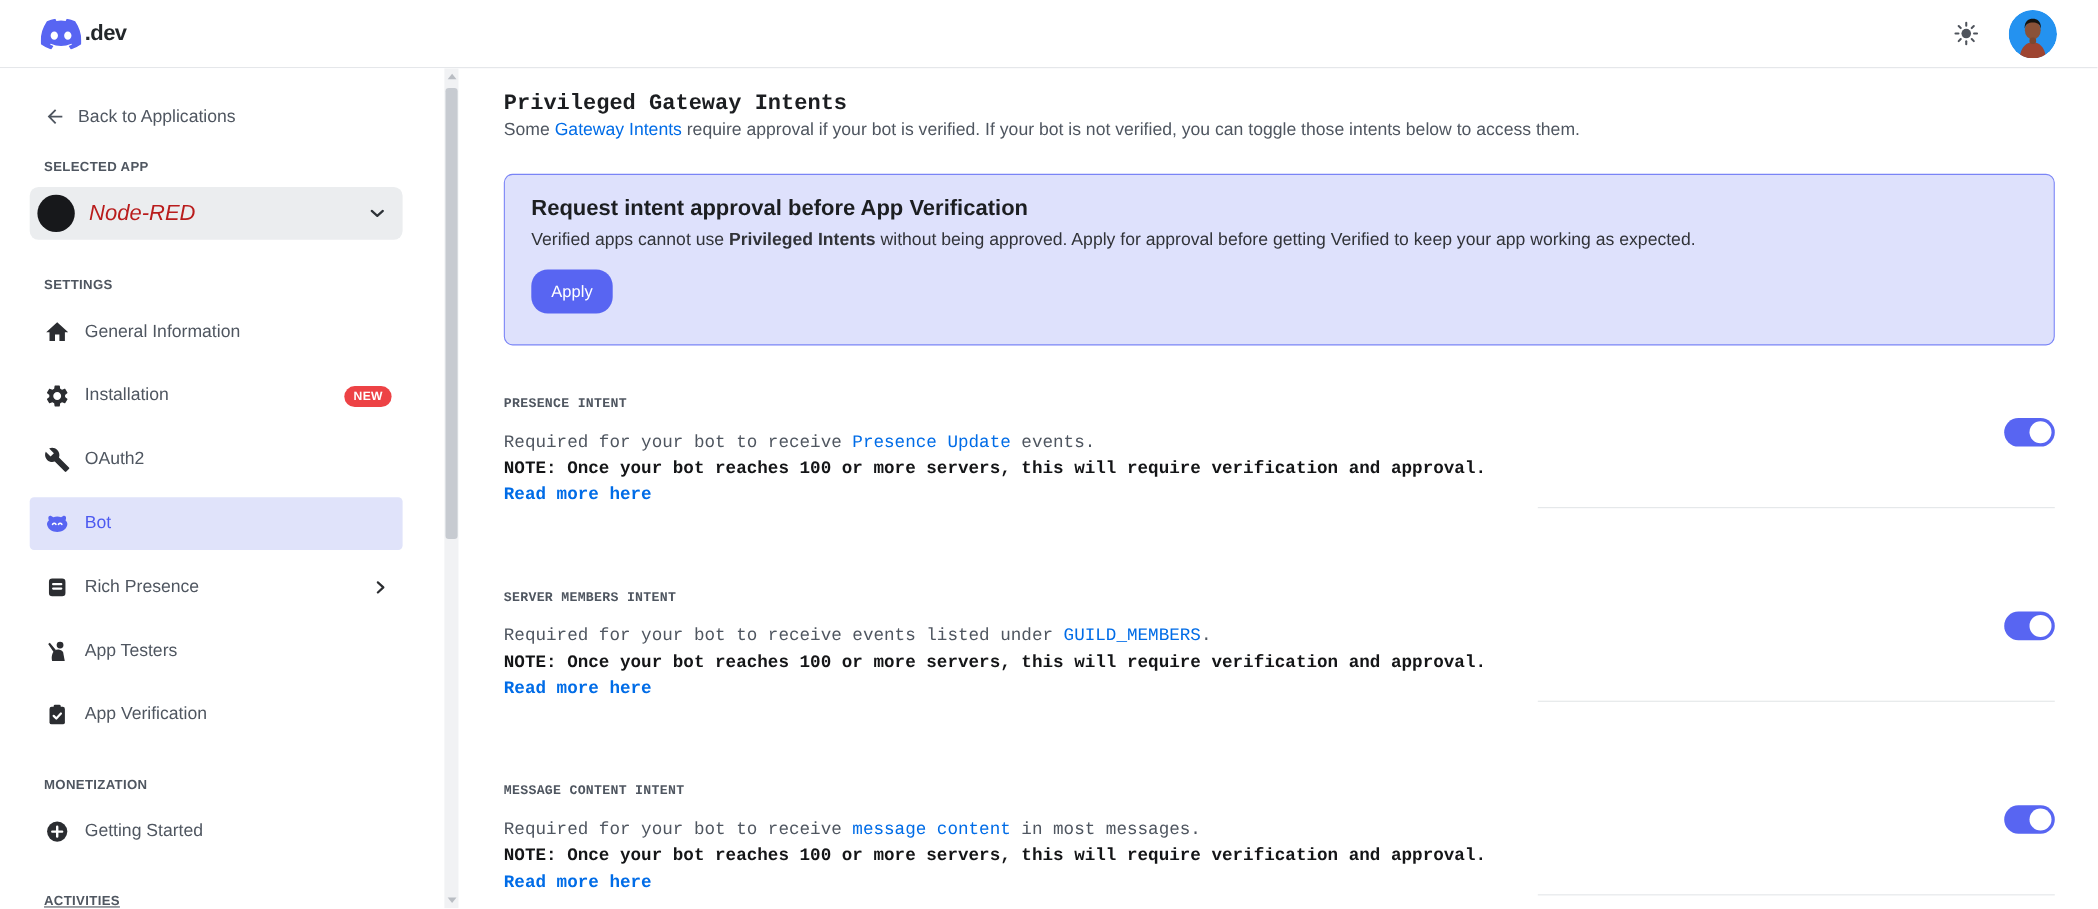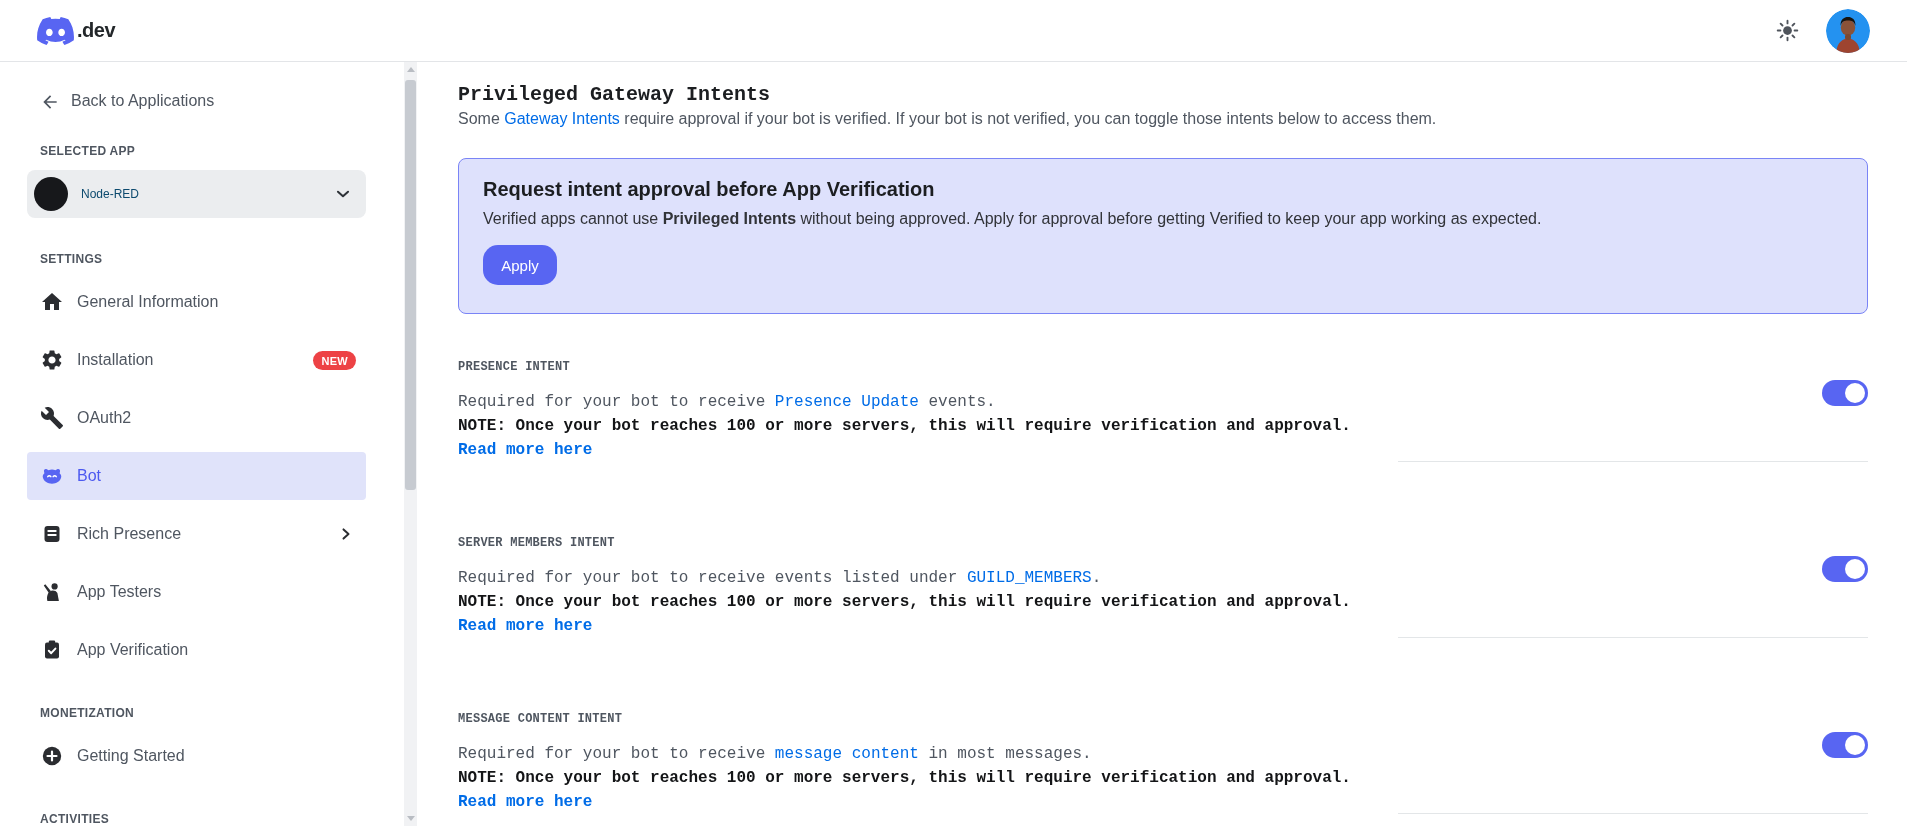--- a/index.html
+++ b/index.html
@@ -22,43 +22,43 @@
   .header-right { display:flex; align-items:center; gap:26px; }
   .sun-icon { width:25px; height:25px; color:#4f545c; cursor:pointer; }
   .avatar { width:44px; height:44px; border-radius:50%; overflow:hidden; cursor:pointer; flex:none; }
 
   
   .body-row { display:flex; height:764px; }
 
   
   .sidebar { position:relative; width:417px; flex:none; padding:30px 0 0 27px; overflow:hidden; background:#fff; }
   .sidebar-inner { width:339px; }
-  .back-link { display:flex; align-items:flex-start; gap:11px; padding-left:13px; height:24px; margin-bottom:28px; font-size:16px; color:#4f5660; cursor:pointer; }
+  .back-link { display:flex; align-items:flex-end; gap:11px; padding-left:13px; height:24px; margin-bottom:28px; font-size:16px; color:#4f5660; cursor:pointer; }
   .back-arrow { width:20px; height:20px; color:#4f5660; }
   .section-label { padding-left:13px; font-size:12px; font-weight:700; letter-spacing:0.3px; color:#4f5660; margin-bottom:12px; }
   .app-select {
     height:48px; background:#ebedef; border-radius:8px; display:flex; align-items:center;
     gap:13px; padding:0 12px 0 7px; margin-bottom:34px; cursor:pointer;
   }
   .app-avatar { width:34px; height:34px; border-radius:50%; background:#17181b; flex:none; }
-  .app-name { flex:1; font-size:12px; color:#0c4a6e; }
+  .app-name { flex:1; font-size:20px; color:#b91c1c;font-style:italic; }
   .chevron-down { width:22px; height:22px; color:#2e3338; }
 
   .nav { display:flex; flex-direction:column; gap:10px; margin-bottom:32px; }
   .nav-item {
     height:48px; border-radius:4px; display:flex; align-items:center; gap:13px;
     padding:0 10px 0 13px; font-size:16px; color:#4f5660; cursor:pointer;
   }
   .nav-item .nicon { width:24px; height:24px; color:#2b2d31; flex:none; }
   .nav-item.selected { background:#e0e3fa; color:#4c59f0; }
   .nav-item.selected .nicon { color:#5865f2; }
   .nav-label { flex:1; }
   .badge-new { background:#ed4245; color:#fff; font-size:11px; font-weight:700; letter-spacing:0.3px; border-radius:10px; padding:4px 8px 3px; }
   .chevron-right { width:20px; height:20px; color:#2b2d31; }
-  .activities-label { margin-top:0; }
+  .activities-label { margin-top:0;text-decoration:underline; }
 
   
   .sidebar-scrollbar { position:absolute; top:0; right:0; width:13px; height:100%; background:#f1f2f4; }
   .sb-thumb { position:absolute; top:18px; left:1px; width:11px; height:410px; background:#c7cbd1; border-radius:3px; cursor:pointer; }
   .sb-arrow { position:absolute; left:3px; width:0; height:0; border-left:4px solid transparent; border-right:4px solid transparent; }
   .sb-arrow.up { top:5px; border-bottom:5px solid #b9bdc3; }
   .sb-arrow.down { bottom:5px; border-top:5px solid #b9bdc3; }
 
   
   .main { flex:1; padding:20px 39px 0 41px; overflow:hidden; }

